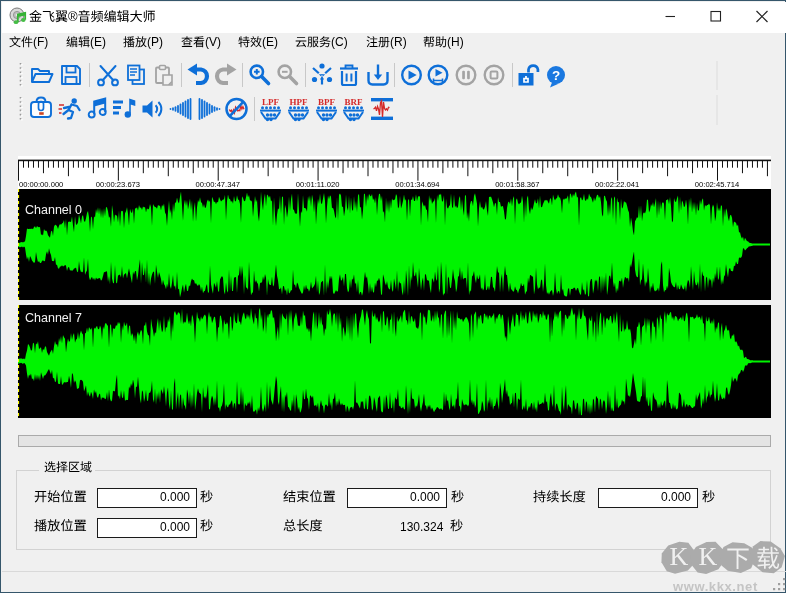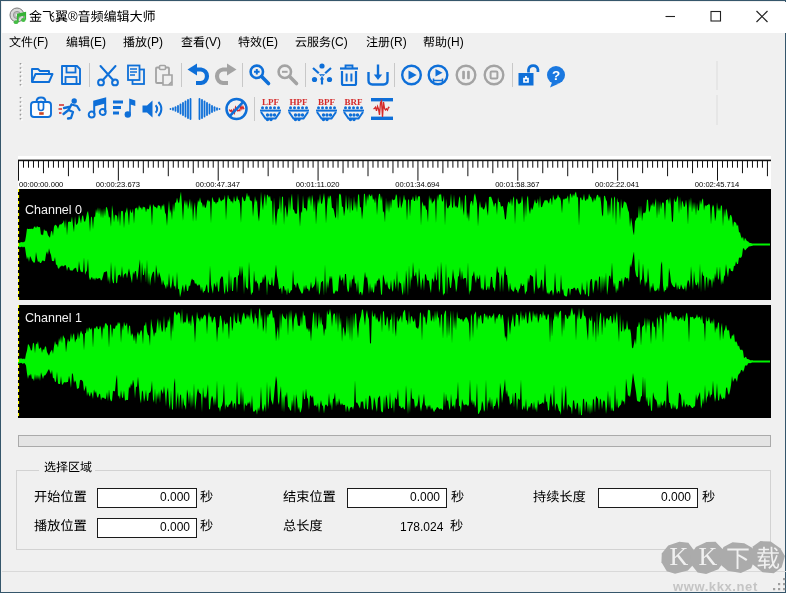--- a/index.html
+++ b/index.html
@@ -475,21 +475,21 @@
       <rect x="0" y="116" width="753" height="113" fill="#000"></rect>
       <polygon points="0,53.1 1,54.5 2,53.4 3,53.2 4,52.9 5,53.5 6,52.8 7,52.6 8,46.9 9,39.6 10,40.1 11,40.0 12,39.8 13,40.1 14,39.4 15,40.2 16,38.0 17,37.2 18,39.2 19,36.9 20,38.0 21,38.2 22,37.9 23,46.1 24,45.2 25,46.6 26,40.0 27,41.9 28,41.4 29,42.5 30,46.2 31,47.4 32,48.7 33,42.5 34,41.8 35,46.9 36,37.8 37,35.7 38,36.1 39,37.2 40,40.1 41,36.7 42,34.9 43,35.7 44,34.4 45,33.7 46,31.0 47,39.5 48,29.9 49,46.6 50,33.3 51,32.5 52,32.7 53,33.0 54,27.5 55,36.5 56,43.3 57,27.0 58,35.7 59,35.5 60,33.6 61,25.6 62,29.8 63,34.5 64,27.5 65,26.1 66,31.9 67,32.9 68,29.2 69,24.0 70,22.0 71,28.2 72,42.9 73,27.5 74,28.6 75,40.2 76,27.3 77,28.6 78,20.1 79,24.6 80,18.2 81,25.5 82,18.5 83,29.0 84,19.8 85,29.5 86,19.1 87,27.5 88,18.1 89,18.4 90,22.3 91,29.0 92,27.3 93,37.9 94,15.9 95,22.5 96,33.6 97,25.5 98,26.4 99,26.4 100,33.5 101,21.6 102,37.6 103,22.4 104,21.8 105,22.5 106,39.3 107,24.3 108,22.3 109,18.2 110,24.8 111,36.8 112,19.7 113,23.2 114,24.0 115,19.4 116,35.1 117,19.2 118,19.5 119,18.3 120,21.7 121,15.9 122,19.1 123,18.3 124,20.9 125,17.5 126,18.5 127,18.1 128,23.5 129,19.3 130,20.5 131,19.7 132,14.9 133,18.3 134,37.1 135,15.0 136,16.9 137,18.0 138,18.2 139,19.8 140,15.9 141,16.7 142,16.7 143,21.6 144,15.8 145,17.8 146,14.5 147,23.5 148,25.6 149,37.0 150,22.6 151,11.6 152,24.2 153,19.9 154,31.1 155,14.2 156,23.3 157,13.4 158,13.7 159,8.5 160,12.7 161,14.4 162,7.7 163,2.6 164,16.5 165,31.9 166,15.6 167,10.6 168,17.0 169,10.9 170,20.6 171,15.2 172,9.6 173,21.6 174,11.6 175,32.9 176,19.2 177,13.0 178,32.7 179,18.4 180,11.0 181,13.4 182,8.2 183,13.3 184,13.9 185,18.8 186,15.1 187,19.2 188,18.1 189,12.4 190,10.5 191,12.9 192,11.6 193,34.3 194,7.7 195,9.9 196,13.2 197,12.5 198,15.2 199,12.8 200,13.4 201,7.8 202,10.3 203,12.5 204,11.4 205,10.5 206,10.5 207,5.7 208,31.5 209,12.0 210,5.6 211,9.8 212,10.1 213,13.0 214,11.7 215,14.7 216,7.1 217,12.4 218,11.9 219,6.3 220,10.6 221,11.0 222,15.1 223,33.9 224,7.3 225,9.0 226,11.9 227,12.3 228,8.6 229,3.6 230,8.5 231,6.0 232,11.5 233,11.6 234,12.7 235,28.1 236,16.8 237,6.9 238,13.2 239,10.5 240,26.2 241,32.8 242,21.0 243,2.7 244,14.0 245,21.6 246,9.7 247,4.4 248,17.2 249,5.4 250,6.4 251,9.1 252,6.4 253,12.4 254,11.3 255,37.1 256,8.2 257,26.0 258,37.1 259,25.7 260,19.2 261,20.5 262,6.3 263,24.9 264,7.5 265,8.0 266,36.2 267,15.8 268,19.7 269,28.8 270,22.0 271,7.4 272,22.3 273,10.3 274,4.6 275,20.2 276,21.1 277,24.4 278,24.4 279,24.7 280,4.0 281,21.6 282,38.0 283,21.9 284,24.3 285,6.1 286,19.1 287,18.9 288,19.8 289,22.8 290,7.1 291,12.2 292,6.2 293,17.9 294,5.4 295,10.8 296,23.4 297,11.1 298,35.8 299,19.0 300,9.7 301,15.0 302,4.6 303,14.2 304,15.0 305,9.5 306,4.0 307,12.1 308,34.4 309,17.5 310,6.4 311,10.2 312,6.3 313,7.8 314,19.3 315,18.7 316,21.8 317,27.4 318,29.5 319,7.7 320,31.5 321,5.8 322,4.4 323,6.5 324,18.1 325,17.6 326,27.5 327,21.2 328,5.5 329,18.6 330,21.7 331,6.5 332,24.8 333,8.3 334,20.4 335,22.0 336,7.1 337,20.1 338,11.8 339,23.5 340,6.6 341,4.8 342,18.7 343,17.8 344,30.8 345,21.4 346,4.4 347,5.2 348,18.0 349,6.0 350,12.1 351,4.7 352,6.7 353,7.4 354,5.1 355,11.2 356,9.3 357,14.4 358,7.9 359,26.3 360,11.2 361,5.0 362,4.8 363,11.9 364,6.8 365,23.8 366,22.1 367,33.5 368,8.5 369,22.4 370,11.0 371,24.1 372,10.5 373,19.8 374,9.4 375,11.4 376,10.8 377,10.4 378,4.9 379,7.0 380,19.5 381,17.8 382,6.7 383,19.4 384,16.3 385,12.0 386,5.5 387,11.8 388,9.9 389,32.1 390,11.5 391,9.7 392,27.4 393,10.2 394,11.3 395,7.1 396,12.1 397,12.0 398,5.3 399,12.3 400,7.7 401,7.1 402,7.7 403,36.7 404,12.3 405,15.0 406,17.8 407,15.7 408,20.3 409,21.2 410,33.4 411,6.1 412,11.9 413,8.3 414,15.0 415,12.8 416,12.3 417,9.1 418,34.2 419,5.7 420,12.0 421,5.0 422,6.2 423,4.6 424,12.8 425,12.0 426,6.2 427,36.4 428,9.6 429,18.2 430,19.7 431,17.3 432,15.9 433,4.6 434,17.8 435,19.3 436,5.6 437,18.4 438,16.3 439,19.3 440,17.8 441,9.3 442,7.1 443,21.7 444,10.1 445,20.4 446,26.7 447,5.7 448,7.1 449,29.9 450,22.9 451,32.7 452,15.7 453,12.1 454,12.3 455,17.2 456,6.9 457,4.2 458,9.1 459,14.7 460,37.6 461,19.2 462,11.9 463,19.3 464,17.5 465,20.2 466,20.4 467,17.7 468,12.1 469,21.6 470,27.1 471,7.8 472,8.1 473,7.4 474,10.3 475,13.4 476,18.3 477,14.2 478,14.3 479,26.1 480,8.1 481,13.0 482,13.0 483,18.1 484,17.1 485,17.3 486,22.3 487,30.8 488,29.7 489,19.1 490,13.4 491,12.6 492,15.3 493,9.2 494,17.5 495,9.6 496,7.1 497,35.2 498,10.9 499,9.3 500,14.1 501,15.4 502,14.1 503,13.5 504,6.7 505,12.3 506,33.9 507,10.3 508,28.2 509,9.1 510,6.4 511,20.2 512,25.2 513,18.1 514,21.2 515,19.1 516,14.3 517,10.2 518,14.4 519,13.9 520,9.3 521,19.5 522,6.4 523,18.0 524,18.3 525,14.9 526,12.8 527,10.8 528,11.8 529,10.8 530,13.0 531,14.7 532,9.6 533,9.4 534,16.4 535,5.6 536,9.5 537,11.6 538,9.4 539,9.3 540,5.3 541,8.5 542,8.6 543,11.9 544,24.6 545,9.5 546,11.0 547,9.3 548,9.9 549,8.8 550,6.2 551,15.7 552,4.3 553,5.6 554,9.3 555,4.8 556,7.5 557,4.2 558,2.5 559,8.8 560,7.5 561,37.1 562,9.4 563,7.9 564,11.6 565,10.2 566,4.7 567,11.4 568,11.7 569,9.2 570,11.1 571,4.5 572,7.5 573,7.9 574,10.8 575,13.7 576,8.2 577,12.3 578,8.9 579,5.9 580,5.8 581,9.2 582,7.0 583,13.2 584,25.4 585,27.8 586,6.7 587,7.0 588,10.8 589,12.8 590,27.2 591,14.7 592,26.0 593,9.9 594,8.0 595,30.4 596,9.1 597,7.3 598,36.5 599,8.6 600,13.6 601,12.8 602,31.3 603,9.6 604,19.7 605,18.0 606,12.1 607,13.6 608,13.2 609,16.5 610,20.9 611,23.4 612,38.2 613,28.6 614,33.9 615,42.6 616,46.5 617,32.2 618,30.6 619,27.9 620,29.3 621,16.4 622,30.0 623,15.9 624,32.3 625,24.7 626,23.2 627,24.4 628,21.6 629,10.6 630,10.9 631,23.5 632,21.0 633,14.9 634,17.5 635,13.0 636,18.5 637,14.2 638,9.1 639,30.0 640,10.9 641,26.5 642,11.9 643,20.6 644,14.2 645,13.0 646,14.7 647,31.4 648,11.2 649,11.1 650,9.9 651,15.3 652,8.1 653,17.2 654,33.4 655,31.8 656,8.9 657,12.5 658,13.1 659,9.2 660,6.4 661,24.9 662,7.6 663,21.7 664,11.5 665,13.6 666,18.3 667,17.1 668,10.5 669,17.0 670,36.0 671,9.2 672,19.2 673,8.1 674,23.7 675,12.8 676,21.0 677,12.7 678,26.8 679,13.8 680,22.0 681,20.8 682,10.8 683,15.9 684,11.1 685,9.2 686,21.7 687,15.8 688,17.5 689,16.1 690,15.9 691,14.5 692,16.4 693,35.4 694,18.7 695,15.6 696,18.0 697,32.2 698,27.5 699,13.1 700,22.2 701,18.5 702,22.4 703,15.9 704,17.3 705,37.6 706,19.6 707,28.2 708,19.2 709,21.7 710,28.7 711,32.3 712,26.6 713,25.8 714,28.7 715,38.3 716,32.4 717,33.2 718,33.8 719,37.3 720,35.4 721,43.6 722,43.3 723,47.6 724,49.8 725,47.6 726,52.4 727,48.8 728,50.5 729,52.2 730,52.2 731,53.4 732,53.9 733,54.0 734,54.5 735,54.5 736,54.5 737,54.5 738,54.5 739,54.5 740,54.5 741,54.5 742,54.5 743,54.5 744,54.5 745,54.5 746,54.4 747,54.5 748,54.5 749,54.5 750,54.5 751,54.5 752,54.5 752,56.5 751,56.5 750,56.6 749,56.5 748,56.5 747,56.6 746,56.5 745,56.5 744,56.5 743,56.5 742,56.5 741,56.5 740,56.5 739,56.5 738,56.5 737,56.5 736,56.5 735,56.5 734,56.9 733,57.0 732,57.4 731,57.3 730,58.4 729,59.2 728,60.5 727,61.4 726,59.4 725,59.2 724,67.0 723,68.8 722,68.7 721,68.4 720,75.0 719,75.1 718,72.2 717,77.3 716,76.4 715,82.5 714,82.1 713,82.0 712,78.8 711,80.3 710,88.5 709,82.9 708,75.0 707,86.0 706,87.5 705,95.5 704,90.3 703,96.2 702,77.3 701,89.1 700,91.2 699,77.2 698,89.5 697,83.9 696,93.9 695,88.4 694,99.4 693,89.8 692,91.9 691,88.7 690,99.3 689,87.5 688,88.9 687,102.4 686,86.9 685,86.4 684,82.0 683,103.4 682,74.6 681,100.7 680,92.2 679,95.7 678,96.6 677,92.7 676,81.7 675,101.5 674,90.9 673,76.9 672,98.8 671,92.4 670,90.7 669,95.3 668,102.8 667,96.1 666,100.2 665,100.2 664,97.9 663,95.2 662,99.9 661,100.2 660,95.8 659,101.4 658,92.8 657,97.9 656,98.2 655,96.9 654,95.5 653,93.0 652,84.6 651,78.8 650,100.1 649,96.6 648,101.3 647,101.1 646,103.4 645,95.9 644,72.2 643,75.8 642,93.9 641,102.7 640,98.5 639,101.3 638,101.6 637,102.4 636,100.4 635,93.4 634,99.6 633,96.5 632,104.0 631,91.1 630,78.8 629,94.8 628,92.1 627,98.1 626,87.7 625,74.2 624,90.0 623,91.4 622,96.4 621,69.3 620,87.9 619,88.2 618,86.2 617,80.5 616,62.5 615,67.1 614,73.3 613,78.5 612,74.9 611,93.2 610,88.5 609,89.7 608,88.8 607,87.8 606,91.9 605,98.9 604,88.4 603,93.0 602,91.6 601,92.2 600,102.6 599,98.7 598,104.6 597,93.4 596,98.5 595,92.3 594,73.3 593,90.8 592,86.3 591,87.5 590,100.1 589,106.2 588,83.2 587,99.3 586,87.5 585,102.6 584,86.5 583,104.8 582,87.1 581,88.6 580,102.3 579,90.4 578,92.7 577,90.5 576,99.6 575,104.8 574,90.3 573,89.9 572,93.1 571,107.4 570,107.0 569,91.1 568,104.4 567,105.9 566,100.1 565,101.7 564,93.1 563,106.0 562,105.0 561,102.4 560,98.8 559,99.5 558,101.9 557,99.0 556,98.5 555,99.8 554,100.0 553,99.9 552,106.7 551,99.0 550,100.1 549,107.3 548,107.5 547,107.1 546,106.0 545,99.4 544,102.0 543,85.4 542,105.3 541,101.8 540,102.4 539,105.1 538,99.5 537,83.1 536,102.5 535,106.9 534,100.9 533,101.7 532,103.0 531,105.8 530,103.0 529,104.9 528,96.0 527,74.2 526,94.3 525,102.9 524,90.3 523,91.5 522,99.0 521,98.2 520,100.6 519,95.2 518,78.5 517,99.7 516,105.4 515,87.5 514,87.6 513,86.3 512,86.0 511,94.2 510,88.5 509,102.1 508,102.9 507,105.7 506,94.5 505,97.0 504,96.9 503,93.8 502,99.0 501,100.7 500,104.6 499,101.2 498,100.6 497,97.2 496,102.4 495,102.5 494,101.0 493,99.9 492,93.4 491,103.3 490,96.4 489,86.1 488,85.8 487,76.8 486,87.1 485,103.3 484,84.7 483,90.0 482,103.6 481,83.7 480,83.3 479,77.1 478,89.0 477,103.1 476,99.2 475,98.1 474,87.9 473,87.7 472,96.5 471,101.6 470,96.5 469,100.5 468,101.2 467,85.0 466,99.5 465,101.5 464,98.2 463,100.5 462,85.2 461,89.4 460,90.2 459,85.9 458,94.2 457,89.7 456,82.0 455,86.3 454,87.6 453,102.7 452,100.9 451,106.2 450,72.9 449,100.0 448,88.8 447,89.3 446,89.0 445,90.8 444,81.4 443,91.7 442,77.9 441,86.9 440,87.8 439,99.5 438,103.3 437,92.1 436,88.6 435,80.1 434,90.2 433,99.1 432,98.8 431,89.3 430,87.4 429,106.1 428,74.5 427,104.6 426,104.5 425,106.8 424,86.4 423,72.6 422,99.5 421,103.7 420,76.0 419,92.1 418,90.1 417,82.5 416,93.7 415,90.7 414,89.1 413,104.2 412,99.7 411,91.9 410,91.3 409,91.3 408,85.8 407,85.1 406,102.1 405,88.6 404,92.2 403,101.6 402,90.4 401,78.8 400,99.0 399,90.8 398,82.4 397,87.5 396,86.3 395,72.9 394,92.0 393,86.9 392,101.1 391,75.8 390,107.3 389,90.9 388,80.9 387,105.4 386,91.1 385,106.5 384,102.9 383,93.9 382,94.4 381,92.1 380,102.9 379,81.3 378,100.5 377,94.6 376,89.3 375,102.9 374,101.1 373,90.8 372,100.5 371,100.1 370,98.1 369,91.9 368,96.4 367,93.7 366,88.8 365,85.2 364,106.2 363,105.0 362,91.9 361,88.7 360,91.7 359,91.5 358,98.2 357,93.5 356,103.4 355,103.2 354,97.4 353,103.4 352,94.1 351,105.0 350,95.2 349,87.2 348,89.6 347,82.8 346,90.8 345,103.1 344,106.7 343,102.7 342,103.2 341,106.0 340,90.7 339,103.5 338,93.4 337,95.2 336,85.2 335,90.9 334,89.6 333,99.6 332,90.1 331,101.4 330,103.5 329,99.0 328,85.0 327,84.9 326,97.5 325,87.7 324,91.1 323,91.7 322,85.3 321,89.9 320,102.1 319,102.7 318,101.1 317,103.3 316,105.2 315,103.4 314,86.7 313,90.5 312,86.6 311,92.3 310,99.8 309,92.0 308,105.0 307,75.5 306,107.0 305,91.8 304,92.6 303,93.5 302,103.6 301,106.0 300,91.2 299,103.4 298,86.7 297,94.8 296,96.9 295,98.3 294,99.6 293,92.6 292,100.0 291,102.8 290,99.4 289,100.0 288,95.5 287,101.3 286,96.3 285,103.6 284,105.1 283,103.3 282,101.0 281,99.1 280,94.9 279,93.5 278,99.2 277,95.5 276,95.8 275,80.6 274,101.6 273,101.1 272,103.4 271,104.6 270,98.6 269,106.5 268,100.0 267,102.3 266,97.2 265,96.9 264,105.5 263,98.3 262,100.2 261,100.0 260,91.6 259,86.7 258,75.6 257,85.9 256,96.0 255,97.4 254,87.6 253,96.1 252,95.9 251,95.1 250,90.0 249,107.1 248,88.7 247,85.1 246,91.4 245,87.3 244,93.6 243,93.6 242,94.3 241,102.4 240,95.0 239,93.5 238,90.9 237,93.7 236,81.2 235,103.2 234,103.9 233,106.2 232,92.5 231,72.6 230,101.1 229,98.7 228,98.6 227,85.9 226,105.6 225,85.8 224,76.7 223,88.0 222,76.6 221,85.8 220,86.9 219,104.1 218,88.1 217,88.2 216,88.8 215,102.1 214,102.1 213,86.8 212,102.5 211,80.2 210,103.8 209,101.8 208,93.2 207,105.6 206,102.5 205,88.7 204,87.1 203,88.5 202,90.4 201,103.2 200,101.6 199,92.0 198,98.7 197,95.9 196,93.7 195,104.8 194,100.7 193,95.2 192,76.5 191,103.1 190,103.9 189,95.1 188,97.3 187,101.7 186,102.2 185,104.2 184,97.5 183,102.3 182,96.8 181,94.9 180,97.0 179,96.1 178,94.0 177,94.9 176,91.0 175,91.2 174,89.4 173,92.2 172,97.6 171,96.2 170,102.0 169,101.8 168,94.7 167,98.0 166,103.8 165,95.5 164,99.0 163,104.4 162,108.3 161,99.5 160,100.5 159,82.8 158,101.6 157,96.2 156,98.0 155,85.9 154,93.8 153,99.9 152,97.1 151,84.0 150,98.7 149,94.4 148,100.3 147,96.7 146,94.9 145,90.8 144,96.4 143,89.9 142,86.3 141,83.1 140,88.9 139,82.7 138,75.8 137,94.9 136,82.4 135,83.0 134,85.4 133,89.4 132,97.1 131,83.6 130,96.0 129,70.6 128,93.9 127,78.0 126,85.8 125,86.3 124,73.1 123,94.8 122,70.2 121,77.3 120,86.6 119,91.4 118,81.9 117,82.3 116,85.8 115,82.4 114,94.2 113,89.6 112,84.6 111,79.3 110,84.0 109,89.5 108,84.1 107,84.7 106,85.7 105,89.4 104,76.9 103,88.6 102,85.7 101,85.8 100,86.8 99,94.6 98,93.6 97,75.9 96,94.2 95,94.0 94,89.5 93,72.8 92,95.4 91,86.9 90,93.1 89,82.6 88,82.2 87,83.2 86,83.0 85,87.1 84,90.6 83,91.8 82,89.0 81,89.3 80,89.6 79,89.9 78,88.6 77,91.6 76,88.7 75,90.7 74,87.8 73,89.3 72,91.3 71,87.9 70,69.7 69,81.6 68,83.2 67,86.0 66,68.3 65,83.4 64,82.4 63,83.2 62,80.0 61,72.1 60,83.3 59,82.4 58,78.5 57,79.2 56,79.5 55,81.3 54,81.7 53,81.3 52,81.5 51,78.1 50,78.6 49,81.9 48,76.4 47,76.1 46,76.9 45,77.6 44,76.2 43,77.4 42,77.5 41,79.7 40,79.3 39,75.8 38,75.7 37,68.1 36,72.3 35,72.1 34,71.9 33,66.0 32,63.6 31,59.2 30,65.8 29,62.3 28,65.3 27,72.1 26,72.3 25,71.3 24,71.9 23,74.1 22,74.0 21,72.0 20,73.2 19,69.0 18,63.0 17,73.1 16,74.0 15,72.7 14,71.4 13,68.7 12,67.1 11,73.1 10,67.6 9,70.4 8,65.4 7,58.4 6,57.5 5,58.4 4,57.5 3,58.1 2,58.2 1,58.1 0,57.4" fill="#00f400"></polygon>
       <g transform="translate(0,116)">
         <polygon points="0,53.8 1,53.8 2,53.6 3,53.5 4,53.6 5,54.3 6,53.3 7,54.5 8,49.0 9,45.4 10,39.0 11,40.0 12,42.6 13,45.7 14,45.0 15,37.7 16,38.4 17,48.3 18,38.3 19,39.4 20,36.3 21,44.3 22,42.9 23,42.3 24,48.0 25,43.8 26,45.3 27,41.6 28,41.5 29,47.1 30,49.0 31,50.8 32,47.7 33,45.9 34,44.5 35,49.1 36,41.5 37,36.0 38,40.0 39,38.7 40,42.8 41,32.9 42,37.3 43,31.0 44,38.5 45,30.1 46,32.3 47,33.7 48,47.4 49,39.1 50,33.4 51,37.1 52,35.7 53,28.1 54,35.0 55,30.3 56,28.1 57,37.7 58,34.7 59,33.8 60,27.1 61,34.6 62,28.7 63,25.4 64,28.2 65,29.5 66,45.5 67,28.5 68,27.8 69,22.4 70,27.4 71,21.9 72,23.8 73,24.7 74,22.5 75,42.9 76,22.6 77,23.9 78,22.2 79,20.8 80,24.1 81,24.2 82,20.6 83,22.9 84,34.9 85,21.2 86,24.4 87,18.8 88,18.0 89,19.8 90,21.1 91,43.1 92,20.4 93,19.0 94,33.1 95,22.9 96,24.1 97,23.5 98,20.0 99,21.1 100,16.8 101,19.2 102,17.0 103,38.1 104,20.5 105,25.8 106,16.8 107,20.8 108,20.5 109,17.5 110,30.1 111,21.3 112,20.3 113,31.4 114,28.1 115,30.3 116,36.4 117,29.6 118,39.8 119,29.5 120,26.5 121,31.0 122,27.8 123,24.7 124,26.5 125,39.6 126,20.0 127,21.1 128,16.5 129,26.6 130,30.0 131,30.4 132,41.1 133,13.4 134,20.5 135,25.4 136,31.9 137,27.0 138,28.4 139,18.8 140,13.1 141,25.9 142,14.6 143,21.4 144,27.4 145,25.0 146,10.8 147,27.7 148,21.8 149,23.0 150,14.0 151,17.5 152,11.1 153,36.6 154,17.6 155,27.2 156,8.0 157,6.0 158,9.0 159,10.6 160,7.4 161,7.5 162,9.2 163,18.9 164,3.6 165,19.2 166,16.2 167,18.1 168,16.3 169,7.6 170,15.5 171,19.5 172,15.0 173,21.6 174,9.4 175,12.3 176,19.4 177,37.9 178,19.2 179,6.6 180,13.2 181,13.4 182,16.9 183,11.3 184,14.4 185,12.8 186,10.5 187,9.4 188,11.7 189,29.6 190,12.7 191,6.8 192,12.8 193,10.7 194,18.2 195,15.4 196,11.9 197,11.7 198,19.1 199,37.4 200,22.8 201,22.0 202,10.2 203,11.3 204,16.6 205,28.9 206,14.3 207,18.8 208,19.6 209,16.9 210,19.4 211,34.8 212,12.4 213,10.9 214,26.5 215,22.0 216,6.8 217,15.4 218,18.0 219,18.2 220,6.9 221,16.7 222,16.4 223,20.3 224,12.9 225,9.2 226,7.2 227,12.8 228,14.4 229,8.5 230,13.0 231,9.6 232,15.0 233,3.1 234,11.1 235,16.1 236,19.6 237,7.4 238,13.6 239,12.9 240,25.1 241,5.2 242,2.7 243,15.2 244,9.2 245,27.1 246,21.8 247,6.0 248,29.3 249,9.0 250,13.3 251,8.5 252,9.7 253,5.1 254,6.1 255,13.4 256,11.7 257,19.8 258,36.4 259,27.5 260,21.6 261,35.9 262,7.5 263,25.3 264,8.0 265,10.8 266,12.6 267,13.8 268,14.6 269,7.8 270,31.1 271,5.7 272,15.8 273,4.6 274,15.0 275,27.2 276,14.6 277,11.0 278,7.2 279,12.5 280,20.9 281,20.3 282,21.4 283,10.7 284,20.8 285,5.6 286,11.3 287,9.7 288,20.8 289,24.9 290,22.7 291,27.4 292,22.9 293,36.8 294,20.9 295,9.4 296,6.4 297,24.4 298,6.0 299,24.7 300,20.1 301,7.1 302,20.1 303,11.3 304,18.7 305,20.7 306,31.5 307,23.1 308,25.2 309,5.2 310,10.0 311,8.7 312,3.8 313,9.2 314,22.1 315,10.8 316,8.0 317,9.2 318,20.0 319,6.6 320,27.5 321,7.1 322,20.3 323,12.4 324,36.9 325,21.4 326,24.3 327,31.7 328,26.0 329,10.0 330,29.2 331,11.9 332,35.7 333,8.6 334,37.3 335,7.6 336,24.3 337,9.6 338,7.8 339,21.6 340,33.4 341,19.1 342,14.5 343,11.1 344,4.5 345,4.8 346,12.9 347,20.7 348,9.5 349,5.0 350,11.6 351,14.6 352,38.3 353,38.5 354,4.8 355,11.3 356,11.8 357,7.7 358,15.2 359,11.8 360,15.6 361,17.6 362,15.0 363,7.8 364,27.8 365,5.8 366,7.1 367,20.8 368,19.4 369,11.0 370,14.0 371,27.1 372,14.4 373,14.8 374,7.7 375,30.1 376,6.1 377,23.6 378,31.9 379,11.0 380,17.0 381,14.9 382,13.1 383,10.1 384,18.1 385,8.0 386,5.8 387,4.7 388,15.0 389,15.4 390,20.4 391,5.5 392,19.5 393,11.6 394,11.2 395,16.4 396,16.5 397,13.1 398,22.7 399,22.4 400,24.3 401,20.5 402,7.0 403,8.5 404,36.2 405,8.1 406,12.9 407,11.1 408,20.4 409,16.6 410,4.6 411,5.5 412,4.9 413,16.8 414,14.7 415,9.8 416,17.5 417,5.6 418,16.1 419,5.2 420,11.7 421,13.5 422,23.4 423,8.9 424,10.0 425,34.0 426,10.1 427,6.6 428,5.2 429,33.6 430,9.7 431,31.5 432,13.9 433,5.3 434,38.4 435,5.3 436,23.9 437,11.7 438,25.7 439,6.1 440,13.6 441,12.8 442,14.0 443,14.8 444,13.4 445,17.2 446,15.1 447,13.5 448,11.8 449,13.0 450,14.9 451,18.6 452,37.2 453,8.5 454,11.4 455,33.2 456,10.0 457,7.9 458,6.3 459,25.6 460,10.4 461,15.0 462,10.9 463,9.8 464,17.7 465,19.1 466,8.8 467,8.7 468,12.9 469,9.6 470,14.9 471,10.9 472,10.3 473,13.6 474,11.6 475,10.2 476,7.7 477,19.5 478,11.8 479,14.4 480,11.1 481,9.3 482,8.7 483,14.9 484,9.6 485,10.5 486,19.5 487,33.5 488,30.5 489,37.1 490,10.8 491,19.1 492,29.9 493,19.3 494,14.4 495,8.7 496,20.2 497,22.3 498,7.3 499,10.3 500,9.8 501,21.9 502,13.4 503,5.6 504,16.4 505,9.4 506,15.4 507,12.0 508,6.2 509,17.2 510,19.0 511,8.7 512,5.8 513,14.6 514,17.8 515,5.6 516,12.0 517,8.2 518,13.6 519,7.3 520,18.3 521,15.1 522,8.7 523,9.4 524,13.6 525,5.8 526,11.3 527,8.9 528,15.0 529,13.9 530,8.5 531,10.7 532,38.1 533,11.1 534,32.0 535,16.2 536,13.1 537,6.0 538,12.6 539,7.9 540,13.9 541,7.9 542,6.3 543,5.5 544,32.2 545,12.1 546,26.2 547,9.6 548,10.2 549,13.4 550,13.9 551,10.0 552,11.8 553,5.9 554,2.4 555,8.5 556,10.4 557,7.5 558,35.7 559,9.0 560,14.9 561,2.7 562,13.5 563,14.3 564,10.9 565,2.9 566,10.7 567,10.7 568,13.6 569,26.8 570,35.8 571,12.1 572,14.9 573,16.2 574,10.3 575,33.0 576,18.4 577,15.5 578,38.1 579,5.4 580,32.3 581,18.0 582,9.4 583,6.9 584,30.9 585,16.0 586,10.3 587,23.4 588,14.7 589,12.5 590,14.2 591,15.8 592,11.2 593,10.8 594,19.3 595,16.6 596,7.9 597,18.8 598,12.9 599,6.1 600,21.1 601,37.3 602,8.6 603,26.1 604,26.7 605,14.1 606,27.0 607,23.2 608,25.0 609,14.9 610,23.3 611,25.6 612,23.5 613,28.8 614,42.4 615,43.6 616,38.7 617,33.4 618,40.1 619,21.5 620,22.1 621,16.4 622,20.7 623,40.9 624,22.5 625,21.0 626,20.0 627,12.2 628,29.1 629,12.8 630,21.5 631,13.4 632,21.7 633,39.2 634,18.9 635,15.8 636,22.5 637,21.2 638,36.0 639,11.7 640,14.8 641,25.3 642,9.2 643,13.6 644,14.2 645,38.0 646,12.2 647,5.9 648,19.1 649,7.8 650,10.2 651,10.2 652,7.5 653,7.0 654,14.3 655,11.3 656,16.0 657,11.1 658,11.2 659,12.5 660,16.5 661,14.1 662,13.5 663,11.8 664,15.6 665,9.8 666,16.6 667,15.6 668,8.9 669,7.6 670,13.7 671,37.7 672,11.6 673,12.4 674,11.9 675,11.7 676,14.4 677,13.1 678,12.5 679,8.9 680,13.3 681,11.4 682,12.2 683,15.4 684,10.1 685,18.1 686,18.8 687,36.9 688,10.9 689,16.6 690,15.7 691,11.4 692,17.2 693,19.1 694,15.1 695,19.3 696,13.0 697,28.3 698,21.6 699,24.8 700,18.1 701,17.3 702,35.9 703,23.0 704,17.7 705,34.8 706,26.3 707,24.2 708,19.6 709,24.6 710,25.9 711,24.5 712,32.7 713,34.4 714,29.9 715,31.1 716,28.4 717,37.6 718,36.1 719,37.8 720,41.4 721,40.4 722,44.4 723,45.1 724,44.6 725,46.1 726,53.2 727,52.3 728,51.8 729,54.0 730,54.1 731,54.5 732,54.9 733,55.5 734,55.1 735,55.5 736,55.4 737,55.5 738,55.5 739,55.5 740,55.4 741,55.5 742,55.5 743,55.5 744,55.5 745,55.5 746,55.5 747,55.5 748,55.5 749,55.4 750,55.5 751,55.5 752,55.5 752,57.5 751,57.5 750,57.5 749,57.5 748,57.6 747,57.5 746,57.5 745,57.5 744,57.5 743,57.6 742,57.5 741,57.5 740,57.6 739,57.5 738,57.6 737,57.5 736,57.6 735,57.5 734,57.5 733,57.9 732,58.3 731,58.1 730,58.4 729,60.7 728,60.2 727,60.7 726,64.7 725,66.9 724,64.7 723,65.2 722,68.2 721,68.8 720,70.7 719,76.9 718,74.5 717,72.7 716,74.8 715,76.9 714,71.0 713,80.3 712,86.0 711,89.9 710,88.1 709,81.9 708,83.6 707,94.8 706,92.2 705,93.8 704,94.3 703,90.9 702,88.1 701,96.1 700,94.7 699,77.9 698,91.9 697,96.9 696,89.4 695,75.6 694,89.7 693,89.4 692,92.9 691,84.8 690,90.5 689,92.4 688,98.4 687,79.7 686,99.5 685,93.1 684,99.8 683,104.0 682,87.1 681,89.7 680,92.3 679,95.4 678,89.1 677,101.5 676,101.2 675,103.0 674,103.1 673,101.8 672,100.3 671,99.7 670,102.2 669,98.7 668,99.9 667,103.1 666,93.7 665,100.1 664,102.7 663,90.5 662,88.6 661,87.6 660,102.4 659,104.4 658,103.9 657,99.7 656,103.8 655,97.9 654,104.2 653,103.1 652,97.8 651,97.7 650,82.3 649,74.8 648,104.1 647,95.2 646,96.8 645,99.8 644,101.0 643,96.0 642,103.6 641,98.6 640,103.7 639,97.6 638,94.6 637,94.4 636,91.5 635,87.0 634,106.2 633,105.3 632,91.8 631,101.5 630,100.1 629,91.5 628,97.2 627,72.6 626,93.0 625,71.0 624,90.7 623,91.7 622,97.0 621,96.5 620,96.6 619,95.5 618,86.9 617,80.7 616,74.6 615,67.9 614,76.4 613,85.7 612,92.2 611,90.3 610,91.0 609,82.0 608,73.5 607,99.9 606,95.7 605,97.1 604,94.3 603,99.6 602,100.6 601,101.7 600,103.6 599,93.1 598,103.3 597,79.4 596,105.3 595,106.6 594,101.9 593,106.6 592,90.1 591,103.5 590,85.2 589,101.5 588,109.0 587,97.3 586,95.0 585,96.8 584,104.3 583,95.1 582,93.5 581,105.8 580,94.1 579,92.5 578,90.8 577,107.7 576,95.0 575,93.5 574,108.2 573,99.3 572,109.5 571,98.3 570,108.1 569,97.7 568,96.0 567,107.3 566,93.6 565,94.6 564,110.0 563,110.3 562,99.9 561,110.7 560,98.8 559,97.6 558,104.7 557,103.1 556,95.1 555,95.9 554,109.6 553,102.8 552,102.1 551,100.6 550,98.9 549,105.9 548,79.9 547,90.3 546,106.1 545,99.7 544,81.5 543,109.9 542,106.5 541,106.0 540,101.9 539,98.3 538,99.5 537,106.2 536,79.3 535,102.2 534,98.4 533,87.7 532,93.0 531,105.4 530,105.2 529,95.9 528,97.5 527,87.4 526,99.2 525,96.9 524,98.1 523,99.1 522,99.1 521,100.0 520,94.5 519,107.4 518,101.8 517,105.5 516,96.2 515,105.5 514,98.1 513,98.5 512,103.1 511,100.7 510,104.0 509,106.7 508,93.8 507,104.8 506,100.3 505,103.4 504,105.3 503,74.3 502,95.0 501,94.2 500,93.3 499,106.0 498,88.3 497,87.8 496,102.8 495,87.9 494,97.8 493,98.6 492,100.0 491,90.2 490,92.2 489,84.8 488,89.7 487,74.1 486,82.7 485,89.7 484,98.2 483,84.7 482,77.7 481,105.1 480,99.8 479,92.0 478,97.4 477,100.9 476,100.9 475,105.1 474,93.5 473,102.8 472,91.5 471,99.1 470,94.5 469,106.6 468,74.4 467,104.6 466,107.0 465,98.8 464,95.7 463,104.5 462,106.3 461,108.5 460,108.9 459,77.8 458,99.5 457,103.0 456,95.6 455,100.4 454,94.3 453,98.5 452,73.9 451,99.3 450,101.6 449,99.7 448,99.5 447,99.5 446,100.4 445,97.7 444,94.0 443,107.4 442,101.4 441,100.5 440,76.5 439,95.0 438,93.1 437,104.5 436,99.3 435,102.0 434,100.6 433,88.7 432,105.4 431,102.5 430,94.8 429,96.4 428,88.6 427,101.7 426,86.5 425,104.7 424,104.8 423,102.9 422,104.5 421,103.8 420,102.5 419,102.1 418,104.1 417,105.2 416,107.3 415,104.8 414,102.2 413,104.9 412,99.6 411,102.5 410,100.0 409,105.3 408,100.4 407,100.4 406,88.6 405,96.9 404,101.2 403,106.7 402,101.7 401,89.0 400,96.9 399,102.1 398,100.2 397,103.6 396,94.6 395,93.8 394,93.5 393,82.3 392,107.9 391,94.5 390,109.3 389,95.2 388,80.0 387,104.3 386,104.3 385,101.4 384,103.3 383,103.0 382,100.6 381,101.4 380,84.0 379,94.6 378,93.9 377,91.9 376,108.2 375,94.1 374,103.6 373,102.8 372,86.9 371,103.9 370,103.4 369,93.6 368,89.4 367,105.2 366,90.9 365,106.7 364,107.4 363,105.6 362,90.4 361,91.9 360,93.3 359,107.1 358,102.3 357,95.9 356,92.1 355,103.5 354,105.8 353,94.2 352,90.2 351,91.6 350,104.1 349,104.5 348,92.3 347,102.9 346,104.5 345,95.8 344,97.5 343,96.0 342,103.6 341,101.5 340,99.2 339,97.2 338,97.9 337,75.0 336,100.4 335,104.7 334,101.7 333,102.3 332,102.8 331,107.2 330,102.4 329,100.6 328,107.5 327,100.1 326,99.8 325,100.3 324,98.1 323,100.5 322,98.0 321,93.3 320,100.6 319,95.4 318,101.7 317,87.2 316,93.7 315,93.8 314,105.7 313,96.7 312,101.3 311,87.9 310,101.8 309,100.6 308,99.2 307,100.4 306,108.6 305,101.1 304,100.3 303,95.1 302,99.9 301,108.1 300,97.6 299,102.5 298,99.4 297,101.1 296,100.2 295,90.6 294,92.9 293,90.9 292,90.3 291,105.1 290,94.1 289,92.5 288,83.3 287,94.3 286,94.1 285,84.7 284,102.0 283,106.3 282,107.7 281,101.6 280,104.9 279,94.6 278,88.9 277,108.5 276,88.9 275,101.9 274,94.6 273,105.9 272,104.9 271,102.4 270,101.8 269,86.8 268,92.7 267,89.6 266,107.5 265,90.8 264,107.1 263,81.1 262,88.0 261,99.9 260,96.8 259,76.5 258,70.9 257,80.2 256,91.0 255,100.0 254,97.5 253,94.5 252,80.1 251,96.0 250,104.4 249,76.6 248,107.5 247,98.7 246,103.3 245,107.1 244,102.8 243,81.4 242,101.1 241,106.3 240,102.2 239,109.7 238,104.2 237,105.8 236,107.1 235,106.0 234,90.0 233,104.1 232,95.9 231,99.3 230,97.0 229,100.6 228,100.8 227,97.8 226,106.9 225,85.7 224,100.8 223,81.7 222,99.9 221,98.4 220,99.7 219,75.7 218,105.4 217,97.9 216,98.8 215,103.7 214,95.0 213,97.0 212,99.4 211,99.6 210,102.4 209,101.5 208,99.0 207,105.0 206,78.4 205,96.0 204,100.4 203,101.9 202,106.9 201,101.9 200,103.2 199,75.6 198,100.6 197,92.0 196,101.1 195,93.0 194,90.4 193,94.2 192,104.3 191,104.3 190,79.0 189,87.9 188,94.0 187,90.9 186,93.4 185,82.0 184,107.3 183,89.6 182,88.2 181,87.6 180,83.3 179,87.9 178,98.1 177,105.2 176,78.1 175,102.2 174,89.3 173,103.3 172,86.0 171,99.6 170,88.9 169,84.3 168,105.1 167,101.2 166,99.6 165,92.3 164,104.9 163,89.2 162,90.4 161,104.3 160,86.9 159,94.5 158,104.7 157,73.1 156,79.0 155,103.8 154,105.3 153,84.9 152,104.4 151,99.0 150,82.3 149,87.5 148,101.5 147,89.1 146,81.0 145,89.3 144,86.4 143,84.0 142,98.0 141,86.1 140,95.1 139,87.7 138,99.9 137,83.4 136,97.8 135,94.2 134,75.8 133,85.6 132,88.0 131,87.5 130,96.0 129,95.5 128,85.0 127,92.7 126,97.0 125,86.9 124,85.3 123,98.6 122,94.1 121,82.4 120,71.4 119,82.1 118,81.4 117,93.4 116,79.0 115,74.4 114,81.3 113,78.3 112,83.7 111,81.3 110,94.9 109,94.9 108,94.7 107,96.0 106,85.2 105,93.1 104,92.4 103,84.9 102,94.3 101,90.3 100,91.7 99,69.8 98,75.5 97,86.2 96,86.3 95,85.8 94,95.6 93,96.5 92,93.5 91,84.3 90,96.6 89,86.9 88,93.5 87,94.2 86,92.5 85,93.1 84,92.3 83,95.6 82,88.5 81,89.5 80,92.9 79,91.5 78,86.0 77,88.6 76,84.3 75,93.9 74,89.3 73,86.7 72,91.8 71,90.1 70,86.5 69,91.3 68,80.2 67,83.8 66,86.5 65,76.7 64,75.3 63,74.8 62,75.3 61,83.0 60,83.6 59,84.1 58,77.2 57,75.3 56,78.1 55,69.4 54,68.1 53,82.9 52,75.1 51,70.7 50,77.1 49,77.0 48,77.6 47,77.2 46,77.2 45,79.0 44,80.1 43,71.1 42,79.0 41,79.1 40,78.4 39,66.7 38,76.4 37,76.9 36,72.7 35,73.5 34,64.8 33,69.6 32,66.7 31,64.0 30,65.6 29,67.4 28,69.3 27,70.4 26,70.4 25,74.1 24,70.5 23,67.3 22,75.9 21,69.9 20,75.0 19,69.5 18,75.2 17,69.1 16,76.2 15,73.3 14,74.2 13,68.6 12,70.9 11,69.4 10,74.0 9,68.8 8,60.5 7,58.8 6,57.7 5,59.0 4,58.2 3,57.7 2,58.2 1,58.2 0,59.1" fill="#00f400"></polygon>
       </g>
       <line x1="0.5" y1="0" x2="0.5" y2="111" stroke="#ffff00" stroke-width="1.2" stroke-dasharray="3 3"></line>
       <line x1="0.5" y1="116" x2="0.5" y2="229" stroke="#ffff00" stroke-width="1.2" stroke-dasharray="3 3"></line>
     </svg>
 <svg style="position:absolute;left:25px;top:194.5px;overflow:visible" width="4" height="19"></svg>
 <div class="abs" style="left:24px;top:202px;width:80px;height:14px;color:#f2f2f2;font-size:12.5px">Channel 0</div>
-<div class="abs" style="left:24px;top:310px;width:80px;height:14px;color:#f2f2f2;font-size:12.5px">Channel 1</div>
+<div class="abs" style="left:24px;top:310px;width:80px;height:14px;color:#f2f2f2;font-size:12.5px">Channel 7</div>
 <div class="abs" style="left:17px;top:434px;width:751px;height:10px;background:#e4e4e4;border:1px solid #aaaaaa"></div>
 <div class="abs" style="left:15px;top:469px;width:753px;height:78px;border:1px solid #d2d2d2"></div>
 <div class="abs" style="left:38px;top:459px;width:56px;height:14px;background:#f0f0f0"></div>
 <svg style="position:absolute;left:43px;top:460px;overflow:visible" width="52" height="19">
       <path transform="translate(0.0,10.3) scale(0.012000,-0.012000)" d="M61 765C119 716 187 646 216 597L278 644C246 692 177 760 118 806ZM446 810C422 721 380 633 326 574C344 565 376 545 390 534C413 562 435 597 455 636H603V490H320V423H501C484 292 443 197 293 144C309 130 331 102 339 83C507 149 557 264 576 423H679V191C679 115 696 93 771 93C786 93 854 93 869 93C932 93 952 125 959 252C938 257 907 268 893 282C890 177 886 163 861 163C847 163 792 163 782 163C756 163 753 166 753 191V423H951V490H678V636H909V701H678V836H603V701H485C498 731 509 763 518 795ZM251 456H56V386H179V83C136 63 90 27 45 -15L95 -80C152 -18 206 34 243 34C265 34 296 5 335 -19C401 -58 484 -68 600 -68C698 -68 867 -63 945 -58C946 -36 958 1 966 20C867 10 715 3 601 3C495 3 411 9 349 46C301 74 278 98 251 100Z" fill="#000"></path>
       <path transform="translate(12.0,10.3) scale(0.012000,-0.012000)" d="M177 839V639H46V569H177V356C124 340 75 326 36 315L55 242L177 281V12C177 -1 172 -5 160 -6C148 -6 109 -7 66 -5C76 -26 85 -57 88 -76C152 -76 191 -75 216 -62C241 -50 250 -29 250 12V305L366 343L356 412L250 379V569H369V639H250V839ZM804 719C768 667 719 621 662 581C610 621 566 667 532 719ZM396 787V719H460C497 652 546 594 604 544C526 497 438 462 353 441C367 426 385 398 393 380C484 407 577 447 660 500C738 446 829 405 928 379C938 399 959 427 974 442C880 462 794 496 720 542C799 602 866 677 909 765L864 790L851 787ZM620 412V324H417V256H620V153H366V85H620V-82H695V85H957V153H695V256H885V324H695V412Z" fill="#000"></path>
       <path transform="translate(24.0,10.3) scale(0.012000,-0.012000)" d="M927 786H97V-50H952V22H171V713H927ZM259 585C337 521 424 445 505 369C420 283 324 207 226 149C244 136 273 107 286 92C380 154 472 231 558 319C645 236 722 155 772 92L833 147C779 210 698 291 609 374C681 455 747 544 802 637L731 665C683 580 623 498 555 422C474 496 389 568 313 629Z" fill="#000"></path>
       <path transform="translate(36.0,10.3) scale(0.012000,-0.012000)" d="M294 103 313 31C409 58 536 95 656 130L649 193C518 159 383 123 294 103ZM415 468H546V299H415ZM357 529V238H607V529ZM36 129 64 55C143 93 241 143 333 191L312 258L219 213V525H310V596H219V828H149V596H43V525H149V180C107 160 68 142 36 129ZM862 529C838 434 806 347 766 270C752 369 742 489 737 623H949V692H895L940 735C914 765 861 808 817 838L774 800C818 768 868 723 893 692H735L734 839H662L664 692H327V623H666C673 452 686 298 710 177C654 97 585 30 504 -22C520 -33 549 -58 559 -71C623 -26 680 29 730 91C761 -15 804 -79 865 -79C928 -79 949 -36 961 97C945 104 922 120 907 136C903 32 894 -8 874 -8C838 -8 807 57 784 167C847 266 895 383 930 515Z" fill="#000"></path>
     </svg>
 <svg style="position:absolute;left:33px;top:488.5px;overflow:visible" width="56" height="21">
@@ -533,21 +533,21 @@
 <svg style="position:absolute;left:199px;top:518px;overflow:visible" width="17" height="21">
       <path transform="translate(0.0,11.3) scale(0.013200,-0.013200)" d="M493 670C478 561 452 445 416 368C433 362 465 347 479 337C515 418 545 540 563 657ZM775 662C822 576 869 462 887 387L955 412C936 487 889 598 839 684ZM839 351C766 154 609 41 360 -11C376 -28 393 -57 401 -77C664 -14 830 112 909 329ZM633 840V221H705V840ZM372 826C297 793 165 763 53 745C61 729 71 704 74 687C117 693 164 700 210 709V558H43V488H201C161 373 93 243 30 172C42 154 60 124 68 103C118 164 170 263 210 363V-78H284V385C317 336 355 274 371 242L416 301C397 328 311 439 284 468V488H425V558H284V725C333 737 380 751 418 766Z" fill="#000"></path>
     </svg>
 <svg style="position:absolute;left:449px;top:518px;overflow:visible" width="17" height="21">
       <path transform="translate(0.0,11.3) scale(0.013200,-0.013200)" d="M493 670C478 561 452 445 416 368C433 362 465 347 479 337C515 418 545 540 563 657ZM775 662C822 576 869 462 887 387L955 412C936 487 889 598 839 684ZM839 351C766 154 609 41 360 -11C376 -28 393 -57 401 -77C664 -14 830 112 909 329ZM633 840V221H705V840ZM372 826C297 793 165 763 53 745C61 729 71 704 74 687C117 693 164 700 210 709V558H43V488H201C161 373 93 243 30 172C42 154 60 124 68 103C118 164 170 263 210 363V-78H284V385C317 336 355 274 371 242L416 301C397 328 311 439 284 468V488H425V558H284V725C333 737 380 751 418 766Z" fill="#000"></path>
     </svg>
 <div class="abs" style="left:96px;top:487px;width:92px;height:18px;background:#fff;border:1px solid #1a1a1a;font-size:12px;line-height:17px;text-align:right;padding-right:6px;box-sizing:content-box">0.000</div>
 <div class="abs" style="left:346px;top:487px;width:92px;height:18px;background:#fff;border:1px solid #1a1a1a;font-size:12px;line-height:17px;text-align:right;padding-right:6px;box-sizing:content-box">0.000</div>
 <div class="abs" style="left:597px;top:487px;width:92px;height:18px;background:#fff;border:1px solid #1a1a1a;font-size:12px;line-height:17px;text-align:right;padding-right:6px;box-sizing:content-box">0.000</div>
 <div class="abs" style="left:96px;top:516.5px;width:92px;height:18px;background:#fff;border:1px solid #1a1a1a;font-size:12px;line-height:17px;text-align:right;padding-right:6px;box-sizing:content-box">0.000</div>
-<div class="abs" style="left:399px;top:518.5px;width:44px;height:14px;font-size:12px">178.024</div>
+<div class="abs" style="left:399px;top:518.5px;width:44px;height:14px;font-size:12px">130.324</div>
 <div class="abs" style="left:1px;top:570px;width:784px;height:1px;background:#d9d9d9"></div>
 <svg style="position:absolute;left:0;top:0" width="786" height="593">
       <g transform="translate(678,556)">
         <path d="M-12 -8 L-7 -13 L2 -14 L9 -11 L13 -4 L12 5 L8 11 L-2 13 L-10 10 L-14 2 Z" fill="#ababab" transform="rotate(246 0 0) scale(1.14,1.30)"></path>
         <text x="0" y="8" text-anchor="middle" font-family="Liberation Serif" font-size="26px" fill="#f0f0f0">K</text>
       </g>
       <g transform="translate(707,556)">
         <path d="M-12 -8 L-7 -13 L2 -14 L9 -11 L13 -4 L12 5 L8 11 L-2 13 L-10 10 L-14 2 Z" fill="#ababab" transform="rotate(239 0 0) scale(1.14,1.30)"></path>
         <text x="0" y="8" text-anchor="middle" font-family="Liberation Serif" font-size="26px" fill="#f0f0f0">K</text>
       </g>

